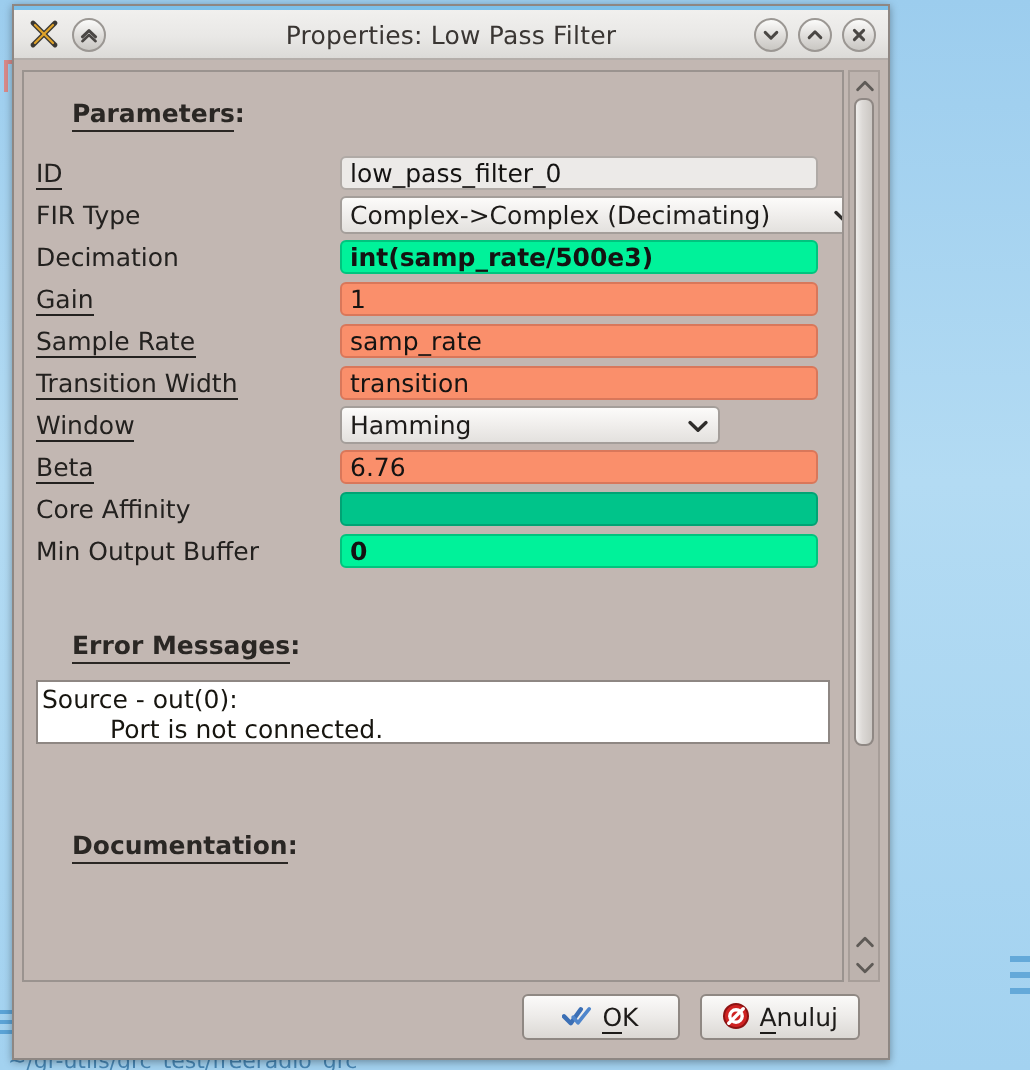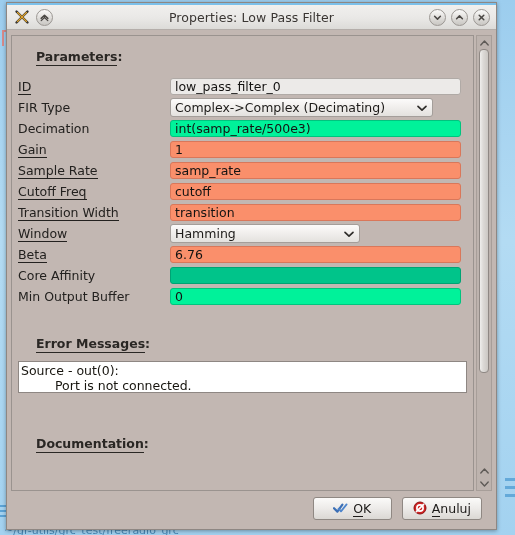--- a/index.html
+++ b/index.html
@@ -64,21 +64,21 @@
     height: 14px;
     border-left: 2px solid #d98b8b;
     border-top: 2px solid #d98b8b;
   }
 
   
   #window {
     position: absolute;
     left: 6px;
     top: 2px;
-    width: 491px;
+    width: 439px;
     height: 528px;
     background: #c2b7b2;
     border: 1px solid #8e8783;
     box-shadow: 0 1px 4px rgba(0,0,0,0.35);
     display: flex;
     flex-direction: column;
     box-sizing: border-box;
   }
 
   
@@ -216,20 +216,21 @@
     overflow: hidden;
     white-space: nowrap;
   }
   .f-plain {
     background: #eceae8;
     border: 1px solid #b0aaa6;
   }
   .f-green {
     background: #00f29a;
     border: 1px solid #00c47e;
+    font-weight: bold;
   }
   .f-green-dark {
     background: #00c48a;
     border: 1px solid #00a374;
   }
   .f-salmon {
     background: #fa8f6b;
     border: 1px solid #d9775a;
   }
   .pcombo {
@@ -454,24 +455,20 @@
           <div class="prow">
             <div class="plabel"><span class="u">Gain</span></div>
             <div class="pfield f-salmon">1</div>
           </div>
 
           <div class="prow">
             <div class="plabel"><span class="u">Sample Rate</span></div>
             <div class="pfield f-salmon">samp_rate</div>
           </div>
 
-          <div class="prow">
-            <div class="plabel"><span class="u">Cutoff Freq</span></div>
-            <div class="pfield f-salmon">cutoff</div>
-          </div>
 
           <div class="prow">
             <div class="plabel"><span class="u">Transition Width</span></div>
             <div class="pfield f-salmon">transition</div>
           </div>
 
           <div class="prow">
             <div class="plabel"><span class="u">Window</span></div>
             <div class="pcombo combo-narrow">
               <span>Hamming</span>

